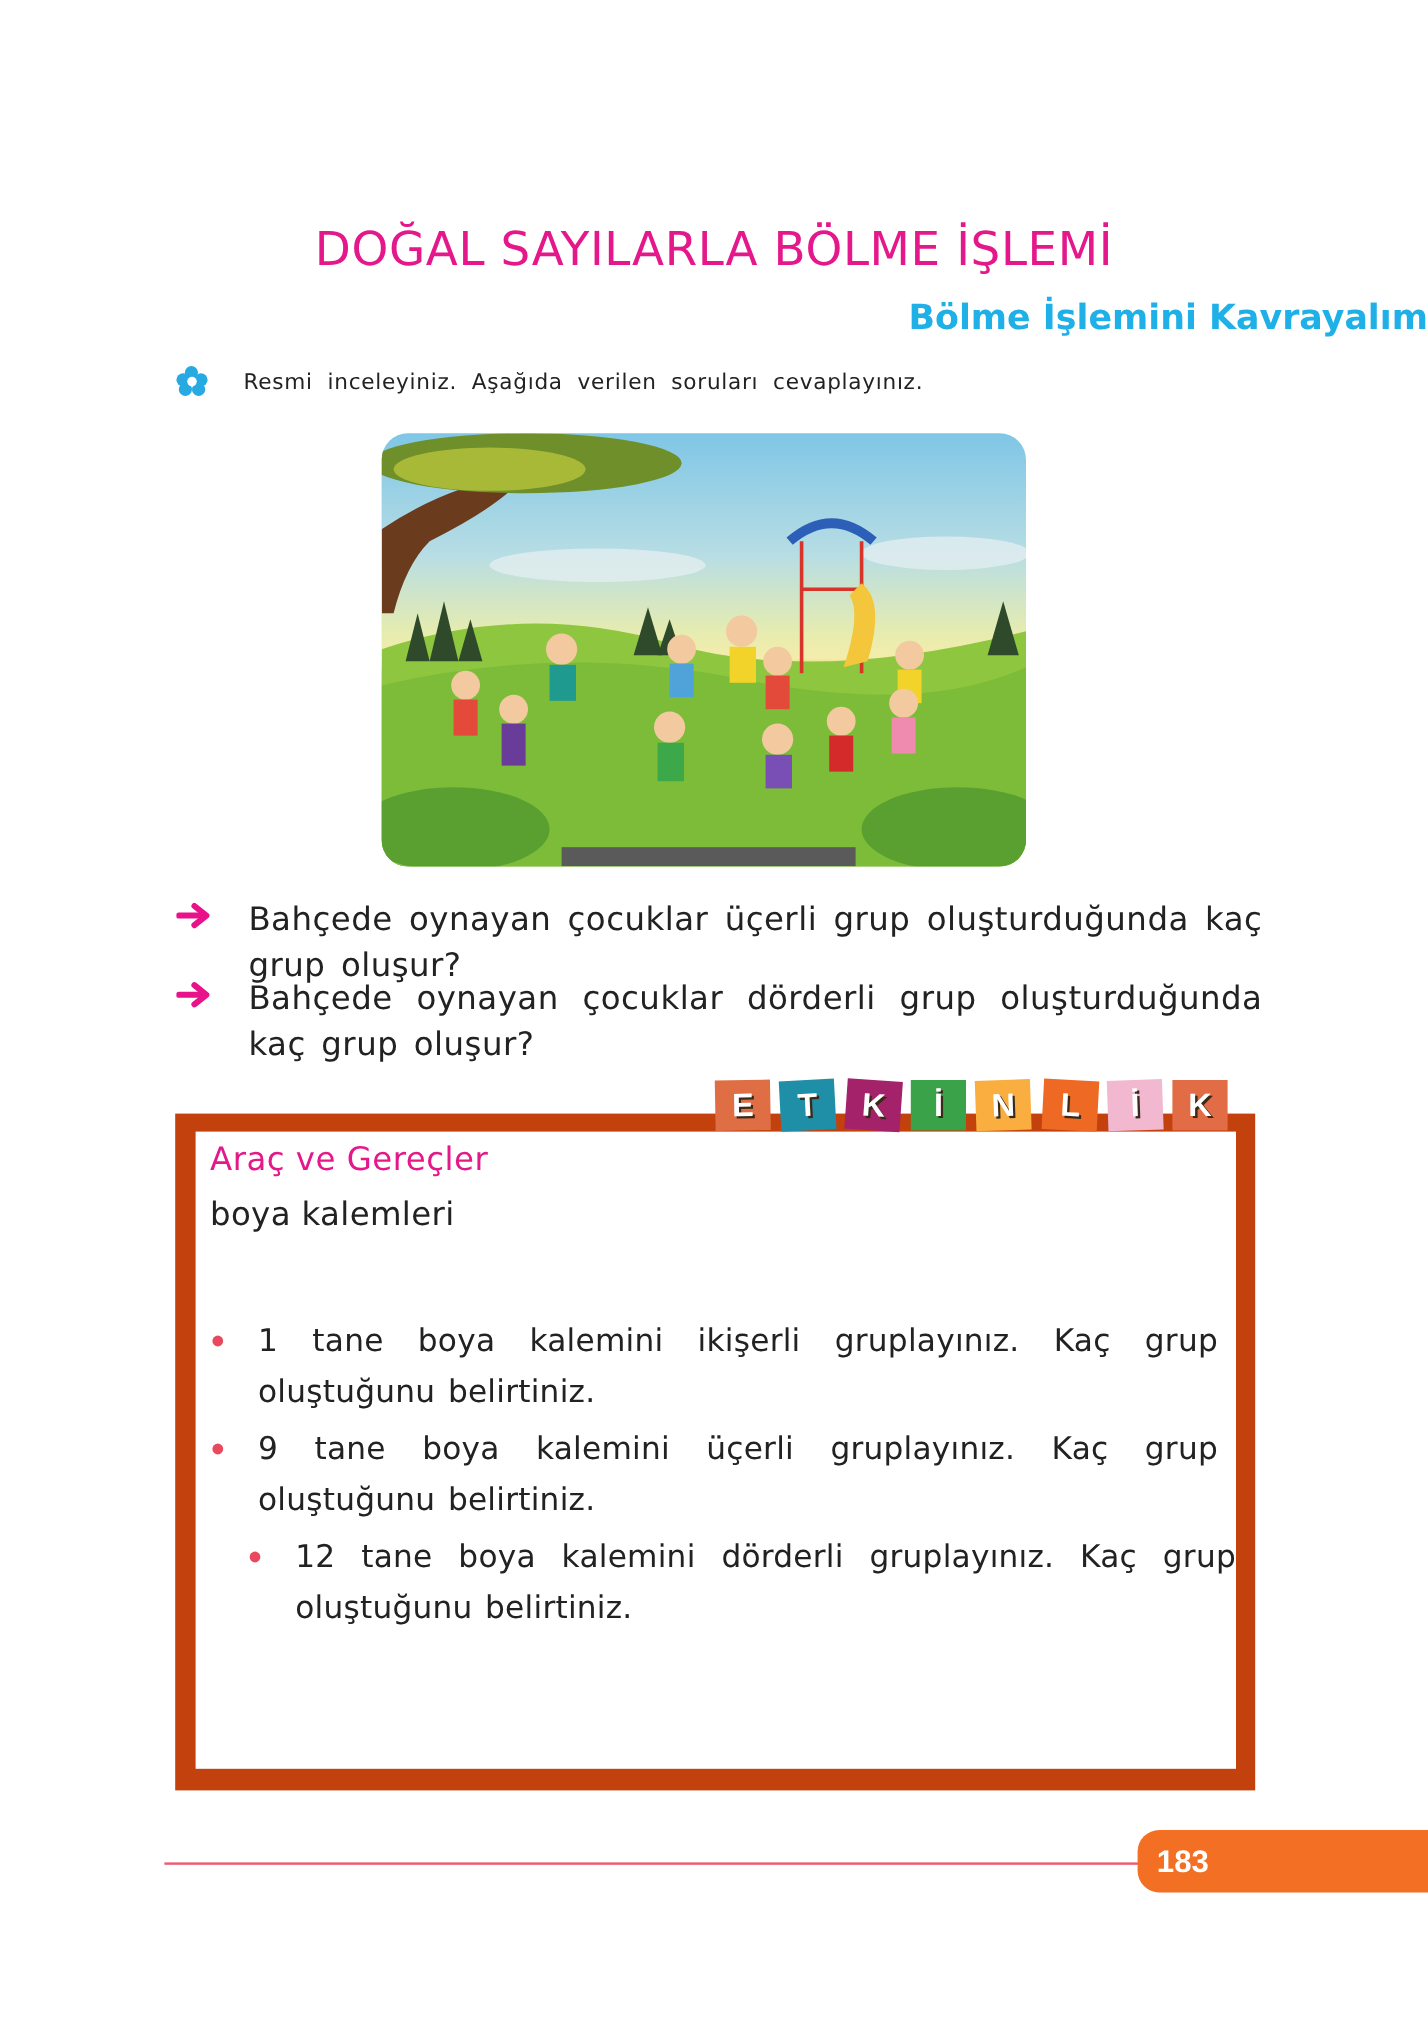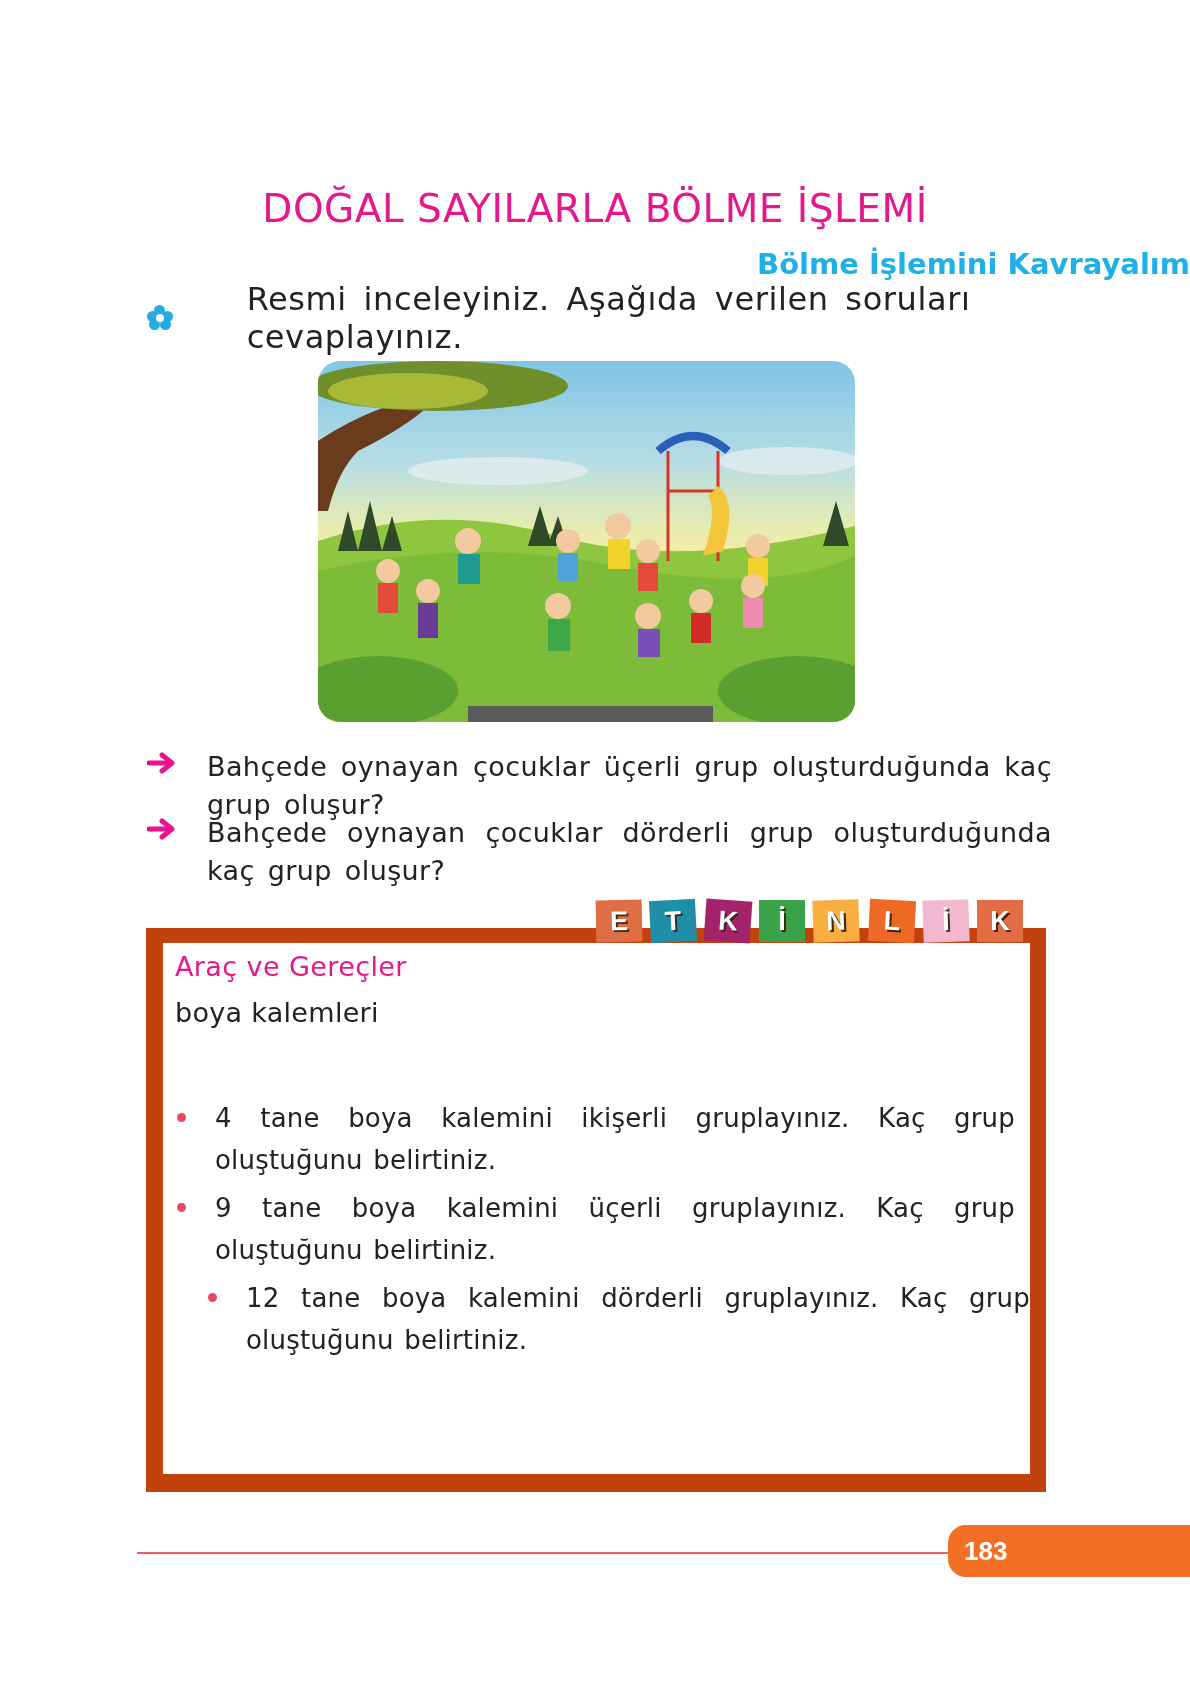--- a/index.html
+++ b/index.html
@@ -18,21 +18,21 @@
     }
     .instruction {
       position: absolute; left: 147px; top: 300px; height: 36px;
       display: flex; align-items: center;
     }
     .flower { width: 26px; height: 26px; margin-right: 30px; position: relative; }
     .flower span {
       position: absolute; width: 11px; height: 11px; border-radius: 50%; background: #27aae1;
     }
     .flower .c { width: 8px; height: 8px; left: 9px; top: 9px; background: #ffffff; }
-    .instruction .text { font-size: 32px; color: #222; letter-spacing: 0.6px; word-spacing: 6px; margin-left: 44px; }
+    .instruction .text { font-size: 18px; color: #222; letter-spacing: 0.6px; word-spacing: 6px; }
 
     .picture {
       position: absolute; left: 318px; top: 361px; width: 537px; height: 361px;
       border-radius: 22px; overflow: hidden;
       background: linear-gradient(180deg, #7fc6e6 0%, #b7dde4 28%, #e6ecb0 46%, #f5ecaa 52%, #9fcf50 56%, #7cbf3a 70%, #6fb52f 100%);
     }
     .picture svg { position: absolute; left: 0; top: 0; }
 
     .question {
       position: absolute; left: 147px; width: 905px;
@@ -182,21 +182,21 @@
 
 <div class="activity">
   <div class="inner">
     <div class="h-pink" style="top:8px;">Araç ve Gereçler</div>
     <div class="plain" style="top:54px;">boya kalemleri</div>
 
     <div class="step" style="top:154px;">
       <div class="bullet">
           <i></i>
         </div>
-      <div class="stext">4 tane boya kalemini ikişerli gruplayınız. Kaç grup oluştuğunu belirtiniz.</div>
+      <div class="stext">1 tane boya kalemini ikişerli gruplayınız. Kaç grup oluştuğunu belirtiniz.</div>
     </div>
     <div class="step" style="top:244px;">
       <div class="bullet">
           <i></i>
         </div>
       <div class="stext">9 tane boya kalemini üçerli gruplayınız. Kaç grup oluştuğunu belirtiniz.</div>
     </div>
     <div class="step" style="top:334px;padding-left:31px;">
       <div class="bullet">
           <i></i>

